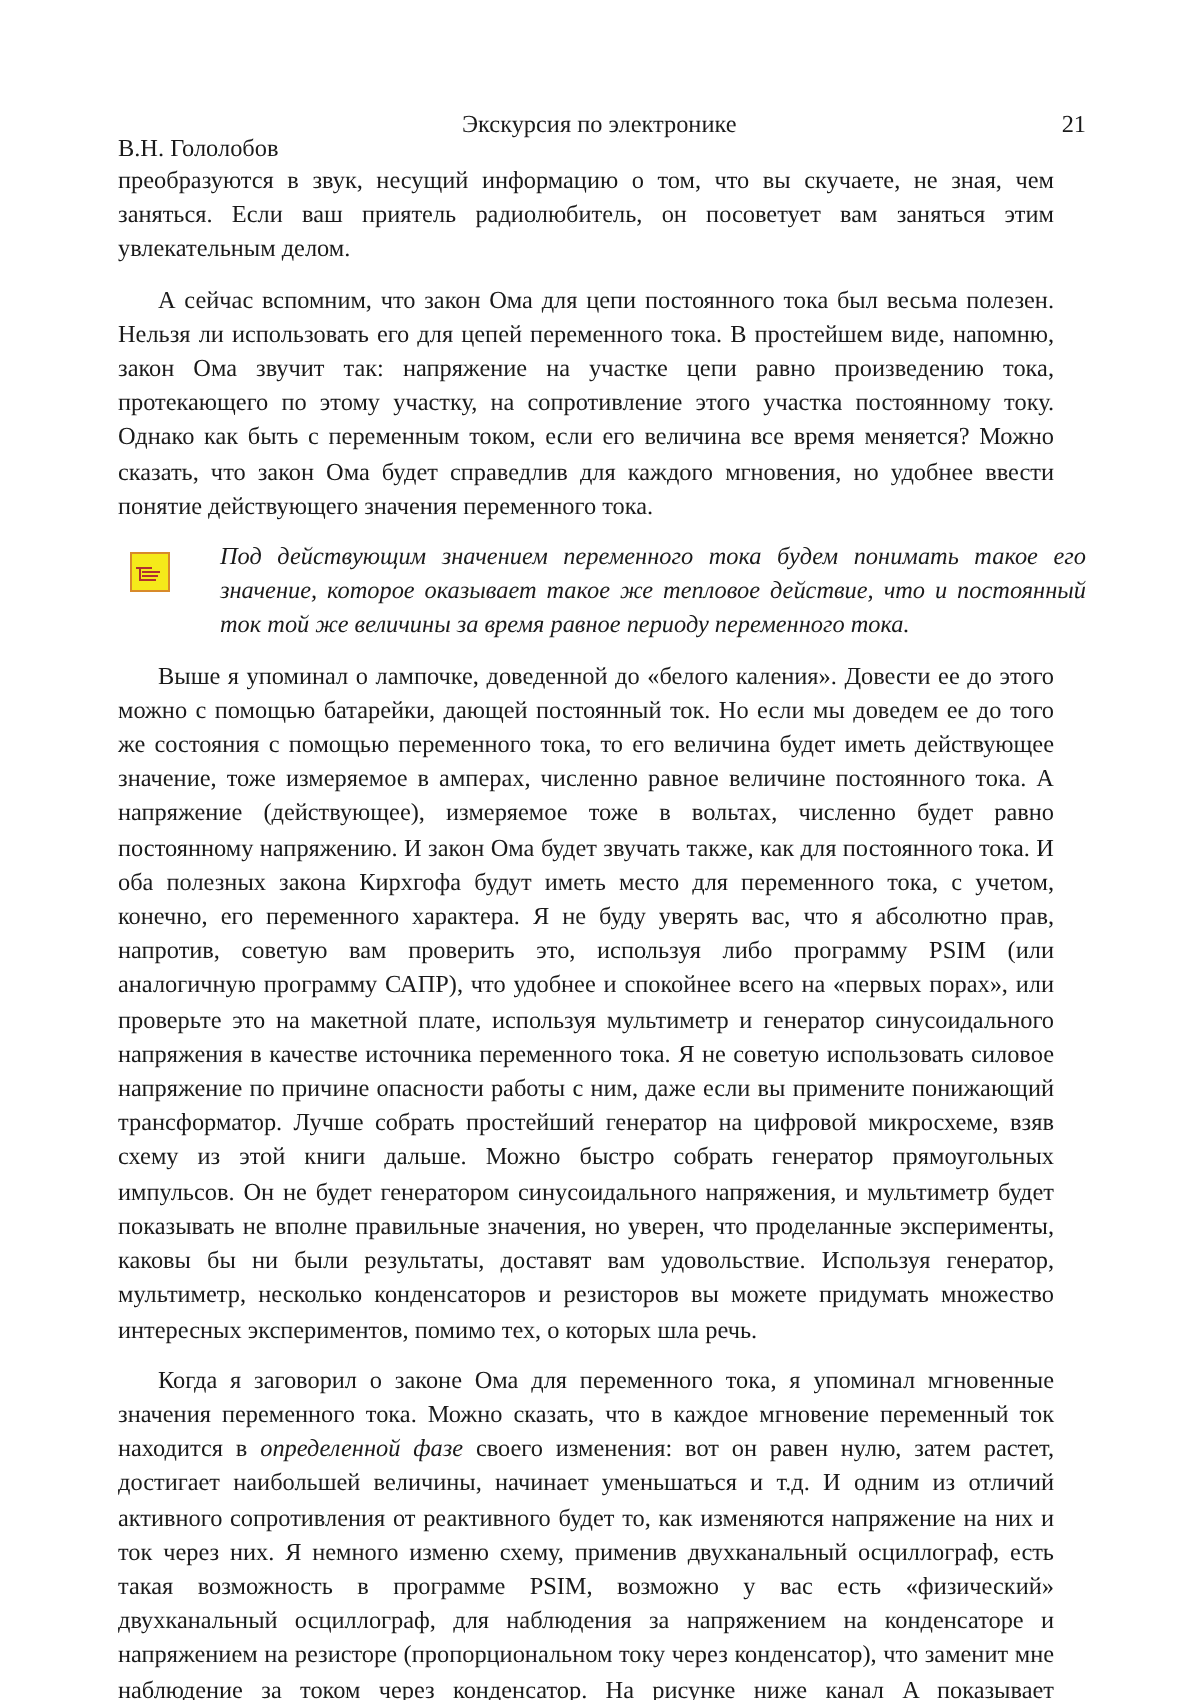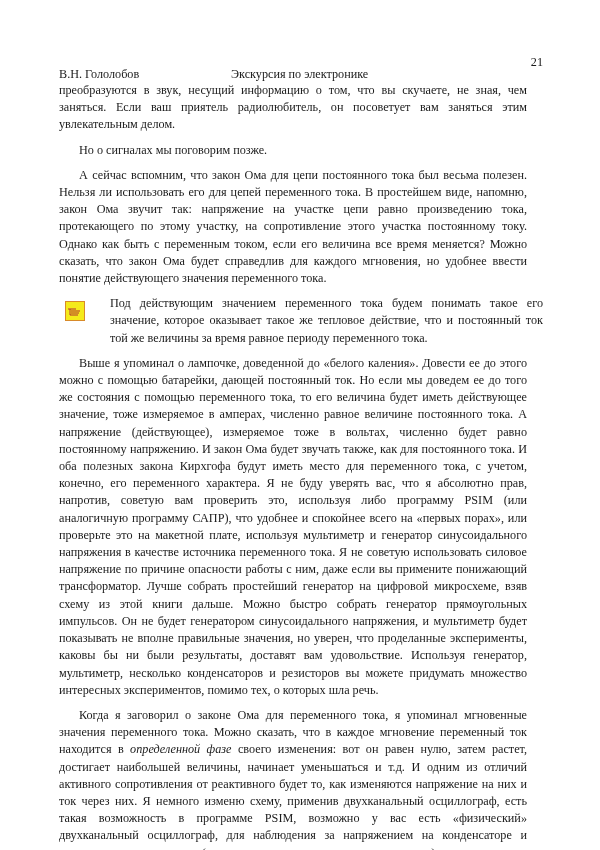--- a/index.html
+++ b/index.html
@@ -1,45 +1,44 @@
 <!DOCTYPE html>
 <html><head>
 <meta charset="utf-8">
 <style>
   html, body { margin:0; padding:0; background:#ffffff; }
   body { width:600px; height:850px; position:relative; overflow:hidden;
          font-family:"Liberation Serif", "DejaVu Serif", serif; color:#1a1a1a; }
   .header { position:absolute; top:55px; left:59px; width:484px; height:16px;
             font-size:12.2px; }
   .header .author { position:absolute; left:0; top:12px; }
-  .header .title { position:absolute; left:172px; top:12px; }
+  .header .title { position:absolute; left:172px; top:0; }
   .header .page { position:absolute; right:0; top:0; }
   .body { position:absolute; top:82px; left:59px; width:484px; font-size:12.2px; line-height:17.2px; }
   p { margin:0 16px 8px 0; text-align:justify; }
   p.indent { text-indent:20px; }
   p.first { margin-bottom:8px; }
   .note { position:relative; padding-left:51px; margin:0 0 8px 0; }
   .note .icon { position:absolute; left:6px; top:6px; width:20px; height:20px;
                 background:#f5ea1a; border:1px solid #d88a2a; box-sizing:border-box;
                 display:flex; align-items:center; justify-content:center; }
-  .note .text { text-align:justify; }
+  .note .text { font-style:italic; text-align:justify; }
   em { font-style:italic; }
 </style>
 </head>
 <body>
 
 <div class="header">
   <span class="author">В.Н. Гололобов</span>
   <span class="title">Экскурсия по электронике</span>
   <span class="page">21</span>
 </div>
 
 <div class="body">
   <p class="first">преобразуются в звук, несущий информацию о том, что вы скучаете, не зная, чем заняться. Если ваш приятель радиолюбитель, он посоветует вам заняться этим увлекательным делом.</p>
-  <p class="indent">Но о сигналах мы поговорим позже.</p>
   <p class="indent">А сейчас вспомним, что закон Ома для цепи постоянного тока был весьма полезен. Нельзя ли использовать его для цепей переменного тока. В простейшем виде, напомню, закон Ома звучит так: напряжение на участке цепи равно произведению тока, протекающего по этому участку, на сопротивление этого участка постоянному току. Однако как быть с переменным током, если его величина все время меняется? Можно сказать, что закон Ома будет справедлив для каждого мгновения, но удобнее ввести понятие действующего значения переменного тока.</p>
 
   <div class="note">
     <span class="icon">
       <svg width="16" height="12" viewBox="0 0 16 12">
         <path d="M1 4 H9 M4 6 H13 M4 8 H12 M5 10 H11 M3 4 L3 10 L5 10" stroke="#b03030" stroke-width="1" fill="none"></path>
       </svg>
     </span>
     <div class="text">Под действующим значением переменного тока будем понимать такое его значение, которое оказывает такое же тепловое действие, что и постоянный ток той же величины за время равное периоду переменного тока.</div>
   </div>

